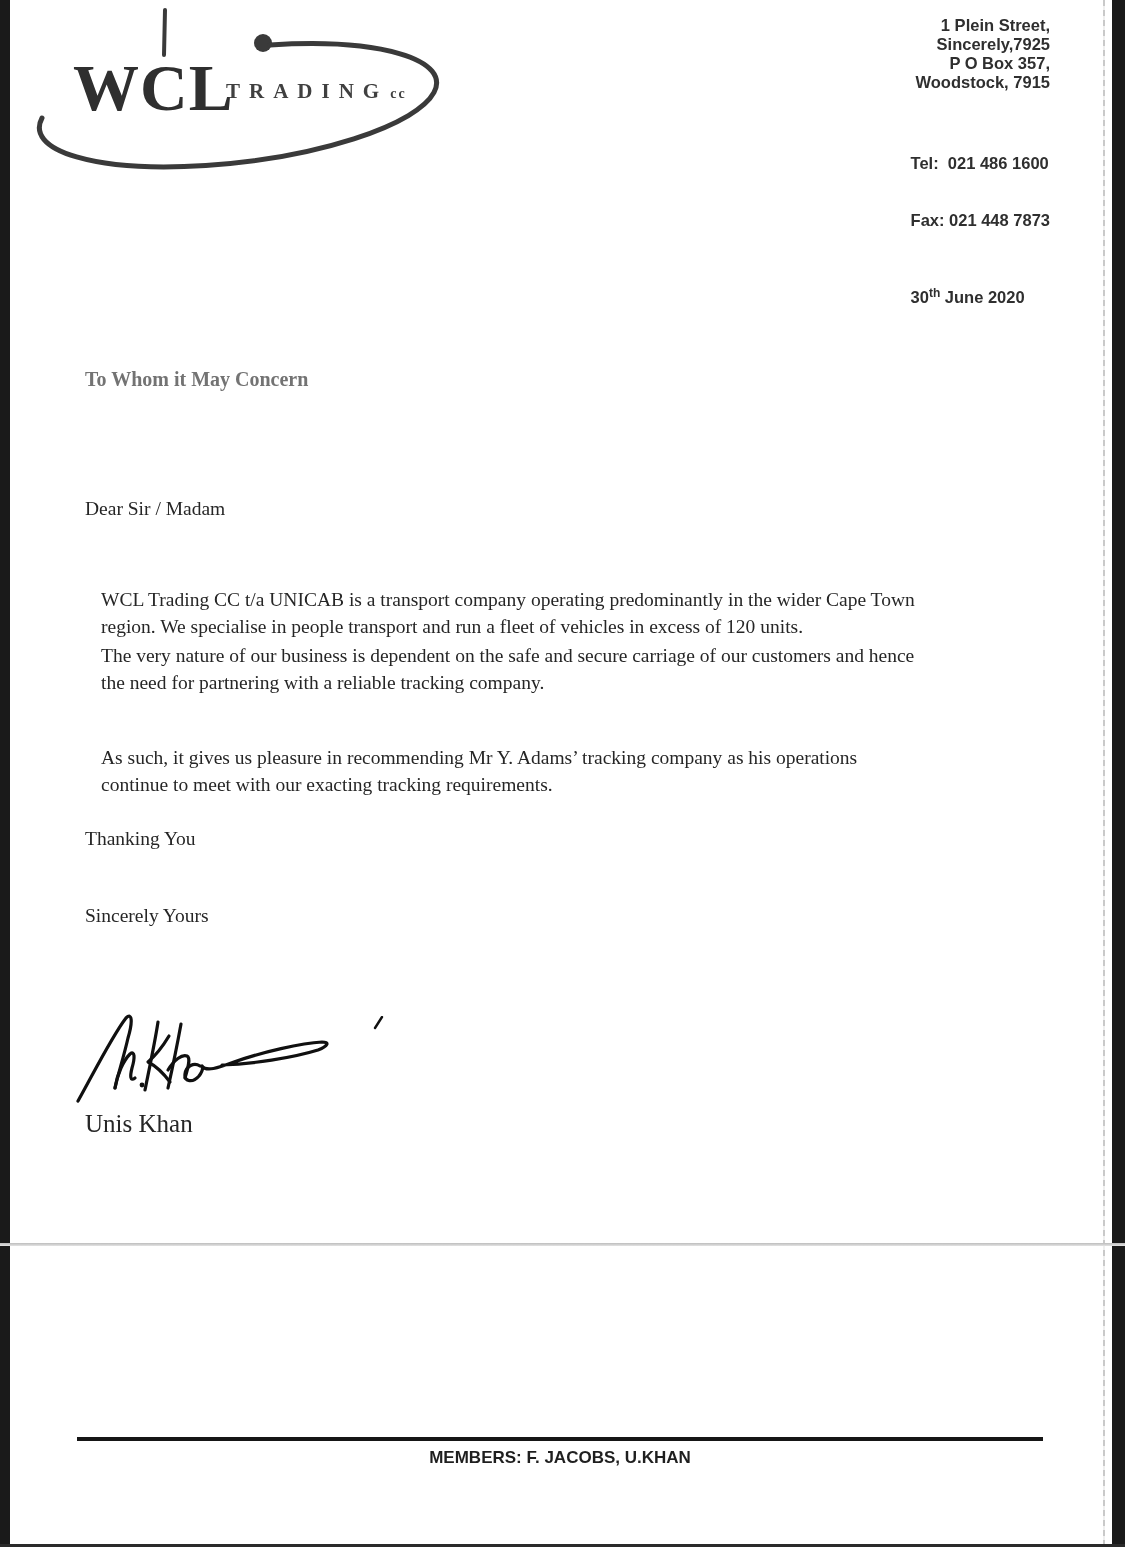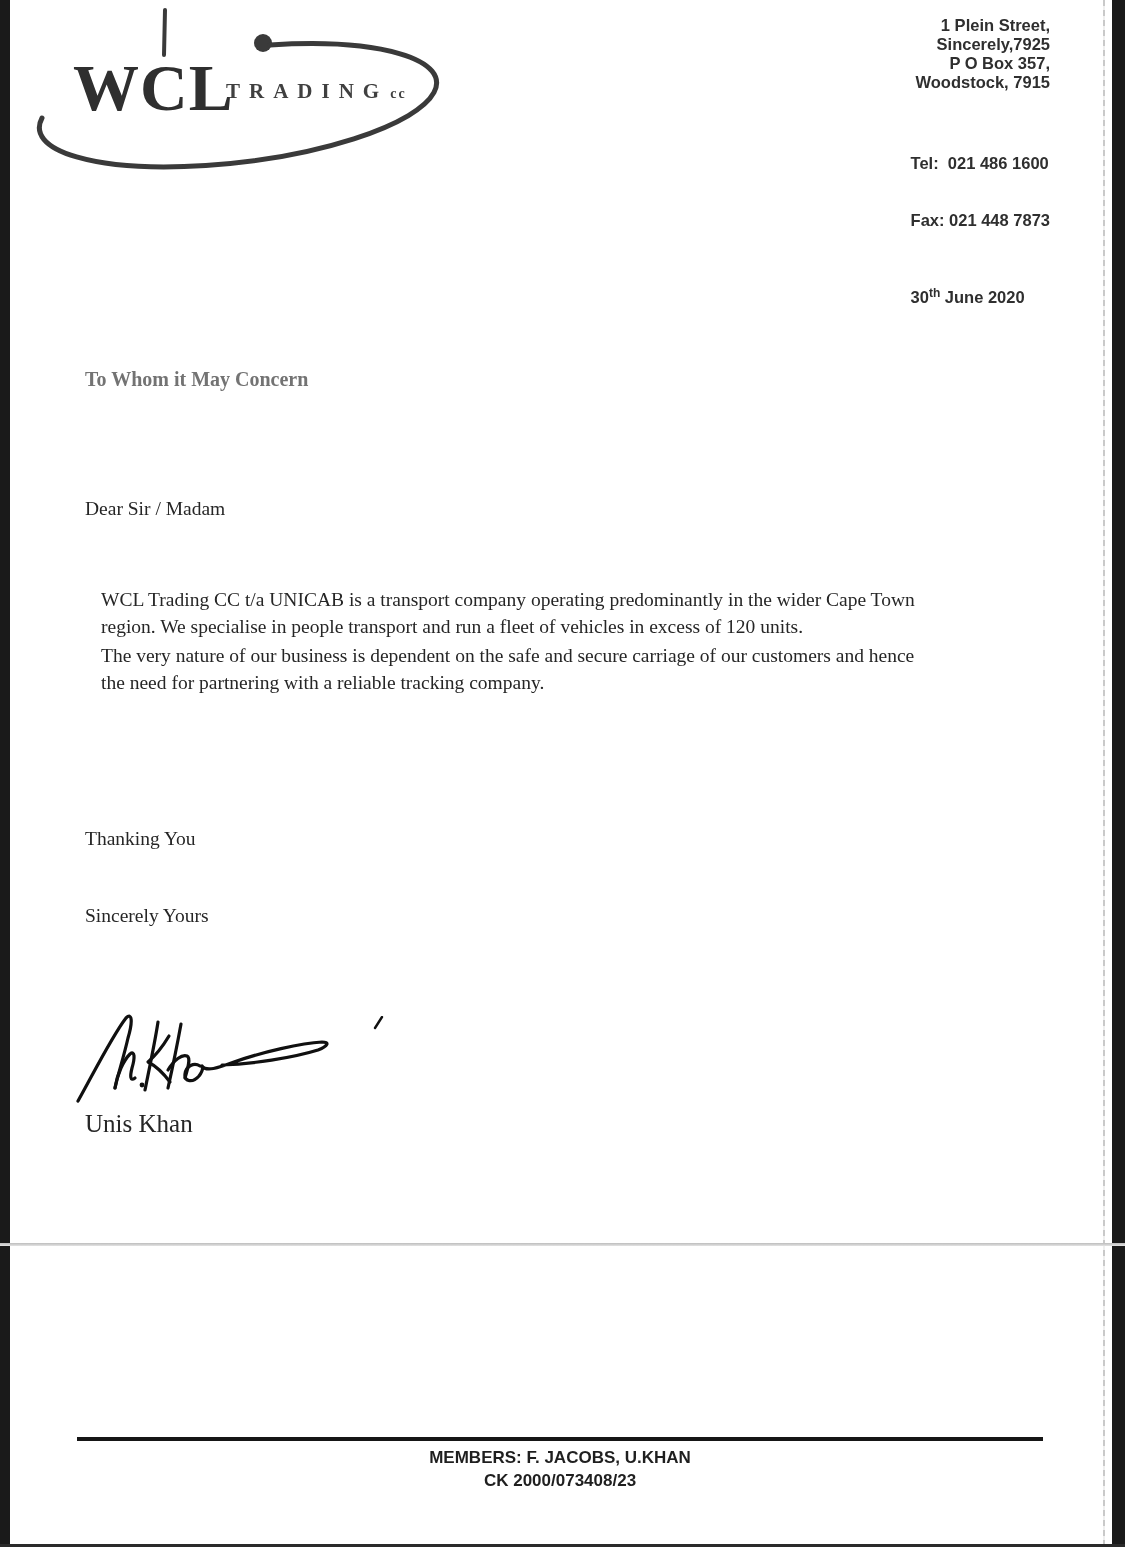--- a/index.html
+++ b/index.html
@@ -110,20 +110,22 @@
       <div class="date"><span>30</span><sup>th</sup><span> June 2020</span></div>
     </div>
   </div>
 
   <div class="heading">To Whom it May Concern</div>
   <div class="salutation">Dear Sir / Madam</div>
   <p class="para p1">WCL Trading CC t/a UNICAB is a transport company operating predominantly in the wider Cape Town
 region. We specialise in people transport and run a fleet of vehicles in excess of 120 units.</p>
   <p class="para p2">The very nature of our business is dependent on the safe and secure carriage of our customers and hence
 the need for partnering with a reliable tracking company.</p>
+  <p class="para p3">As such, it gives us pleasure in recommending Mr Y. Adams’ tracking company as his operations
+continue to meet with our exacting tracking requirements.</p>
   <div class="closing c1">Thanking You</div>
   <div class="closing c2">Sincerely Yours</div>
 
   <svg class="signature" width="290" height="105" viewBox="0 0 290 105">
     <g fill="none" stroke="#101010" stroke-width="3.2" stroke-linecap="round" stroke-linejoin="round">
       <path d="M 6,93 C 18,72 40,28 54,10 C 60,4 61,13 56,30 C 52,48 45,70 43,80"></path>
       <path d="M 43,80 C 45,66 52,52 58,46 C 63,42 63,50 60,60 C 58,68 58,74 63,70"></path>
       <path d="M 86,14 C 83,34 77,62 73,82"></path>
       <path d="M 97,28 C 91,38 83,48 76,54 C 84,58 92,66 98,74"></path>
       <path d="M 109,16 C 105,38 100,62 96,80"></path>
@@ -134,16 +136,15 @@
   </svg>
   <svg class="sig-tick" width="12" height="14" viewBox="0 0 12 14">
     <path d="M 10,1 L 3,12" stroke="#101010" stroke-width="2.4" stroke-linecap="round" fill="none"></path>
   </svg>
 
   <div class="signatory">Unis Khan</div>
 
   <div class="footer-line"></div>
   <div class="footer-text">
     <div>MEMBERS: F. JACOBS, U.KHAN</div>
-    <div>CK 2000/073408/23</div>
   </div>
 
 </div>
 
 </body></html>

